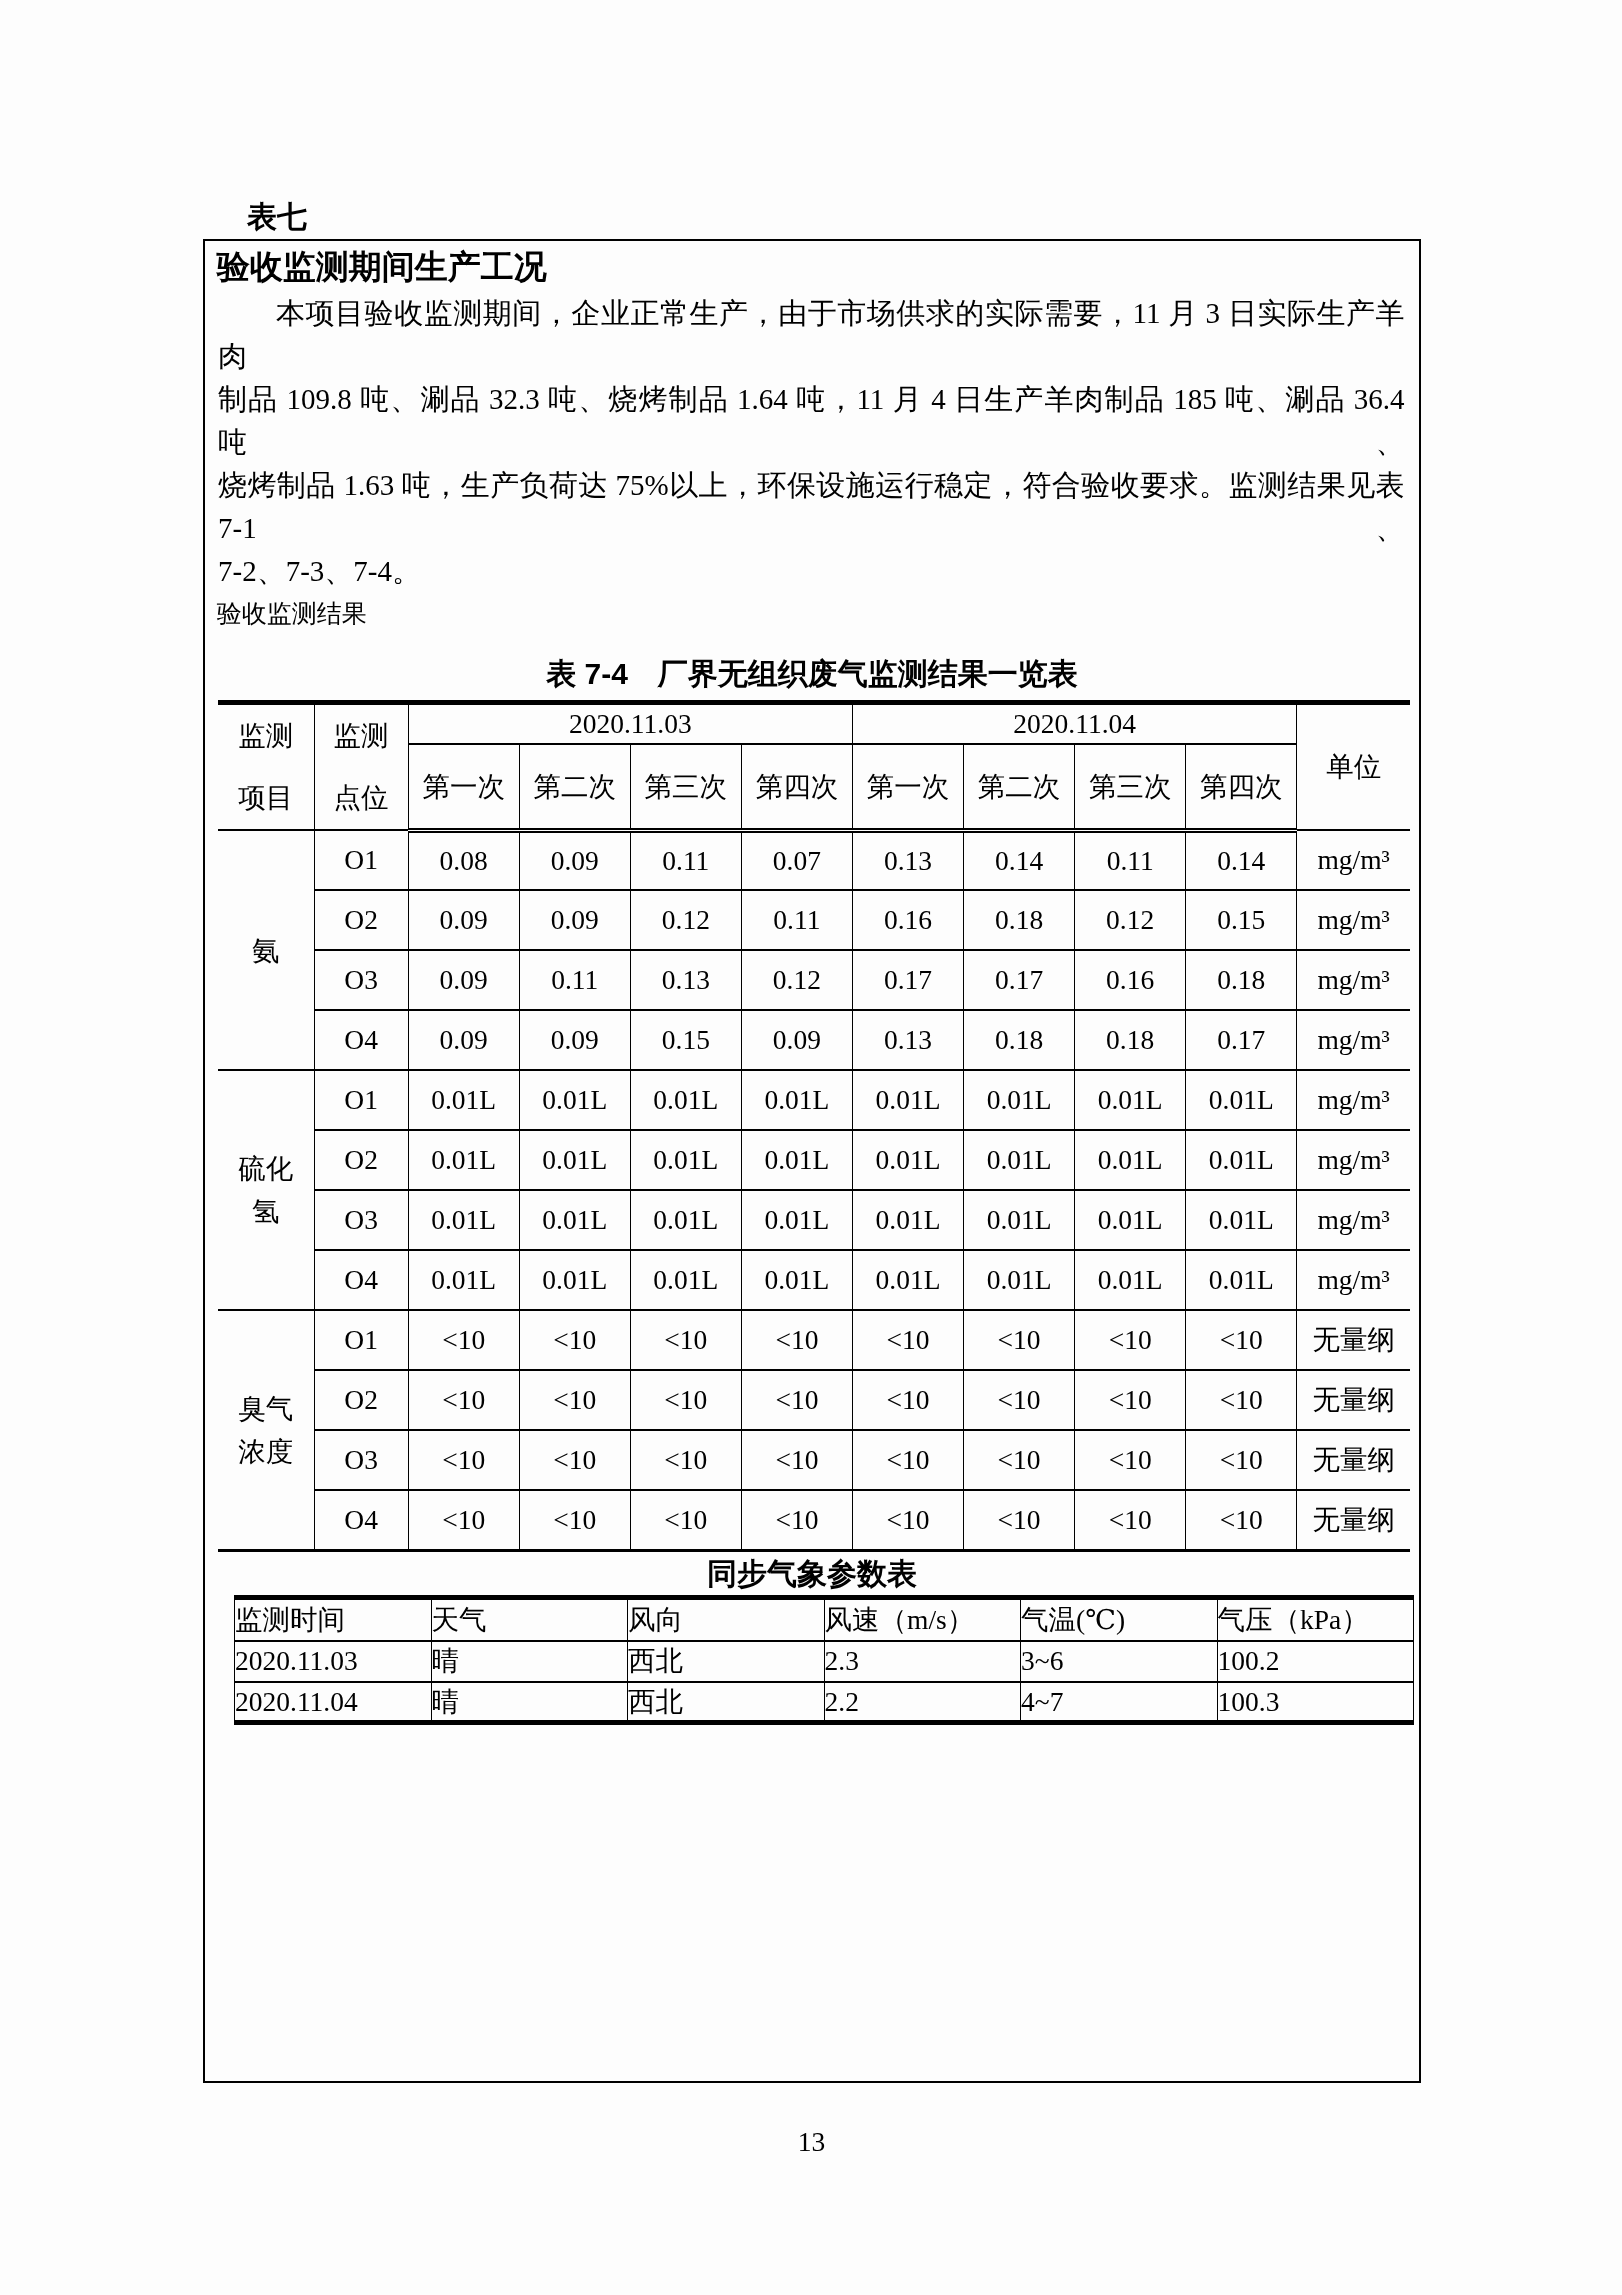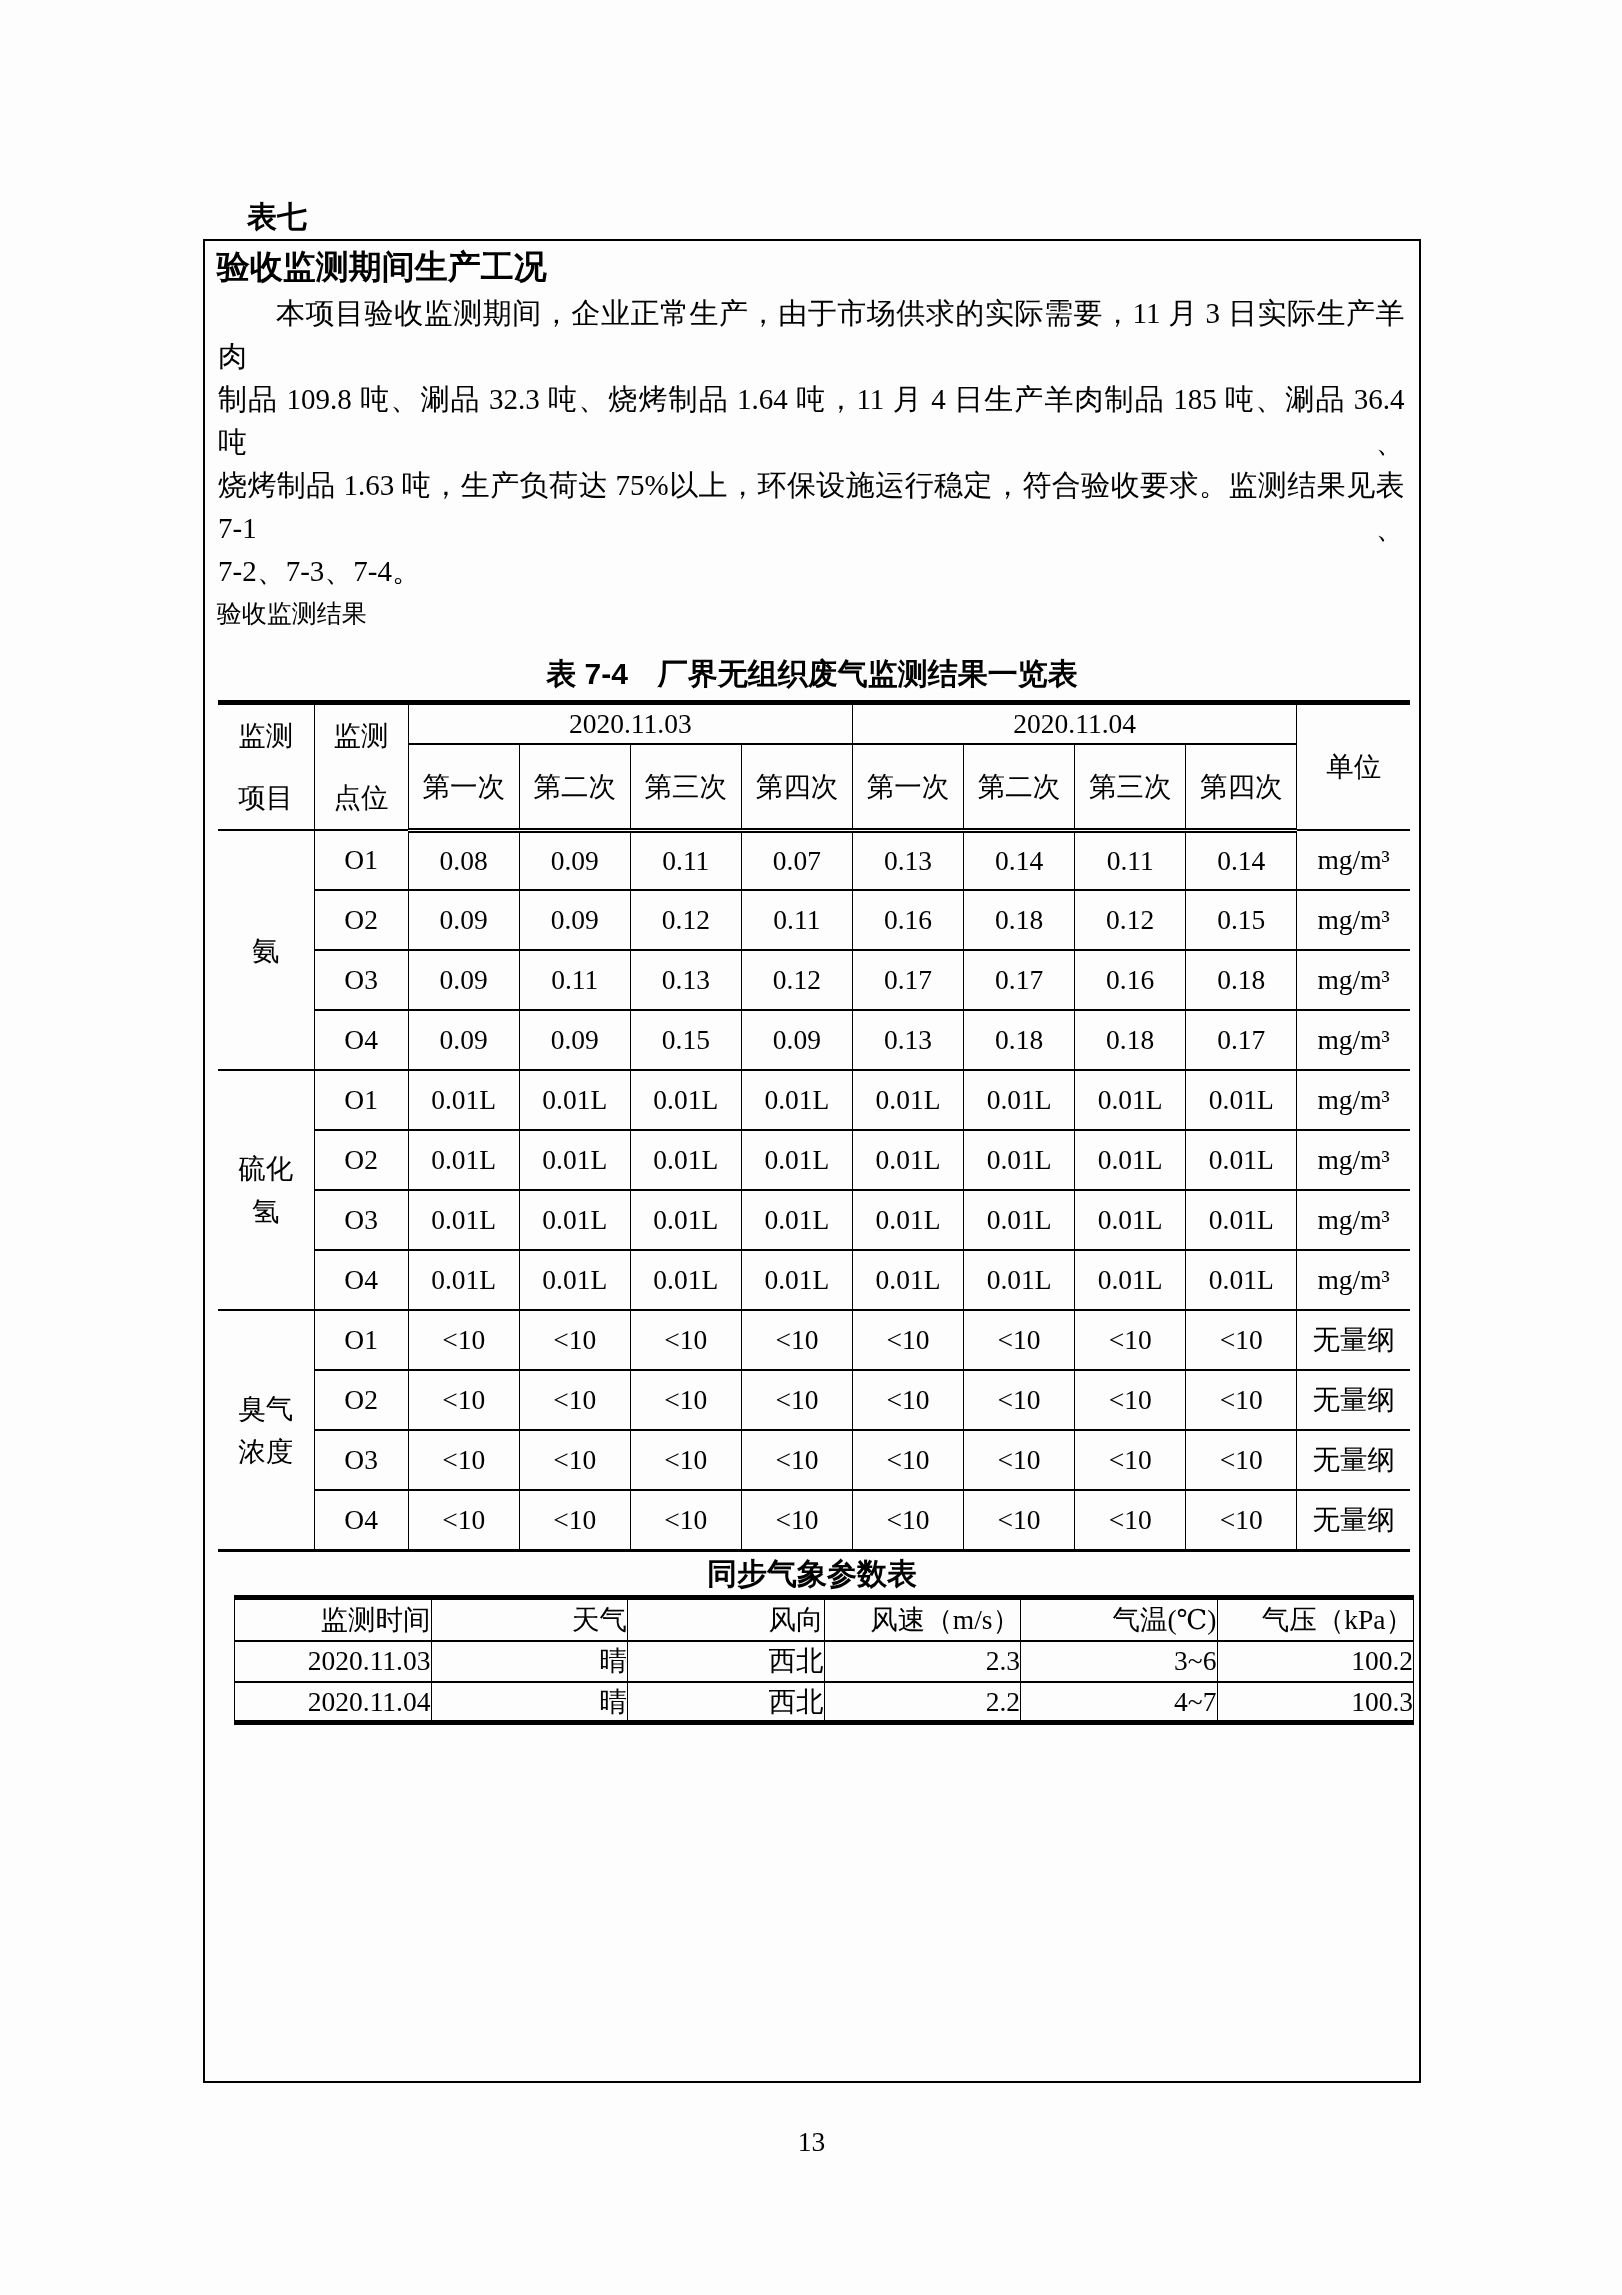--- a/index.html
+++ b/index.html
@@ -68,21 +68,21 @@
   
   .t2{
     width:1180px;margin:5.2px 0 0 29px;
     border:1.3px solid #000;
     border-top:5.2px solid #000;border-bottom:5.9px solid #000;
     font-size:27.5px;
   }
   .t2 th,.t2 td{
     border:1.3px solid #000;
     border-top:2.6px solid #000;border-bottom:2.6px solid #000;
-    text-align:right;vertical-align:middle;
+    text-align:left;vertical-align:middle;
     font-weight:normal;padding:0;overflow:hidden;
   }
   .t2 thead tr{height:43px;}
   .t2 tbody tr{height:41px;}
   .page-number{
     position:absolute;left:0;right:0;top:2127px;
     text-align:center;font-size:27.5px;line-height:30px;
   }
 </style>
 </head>

